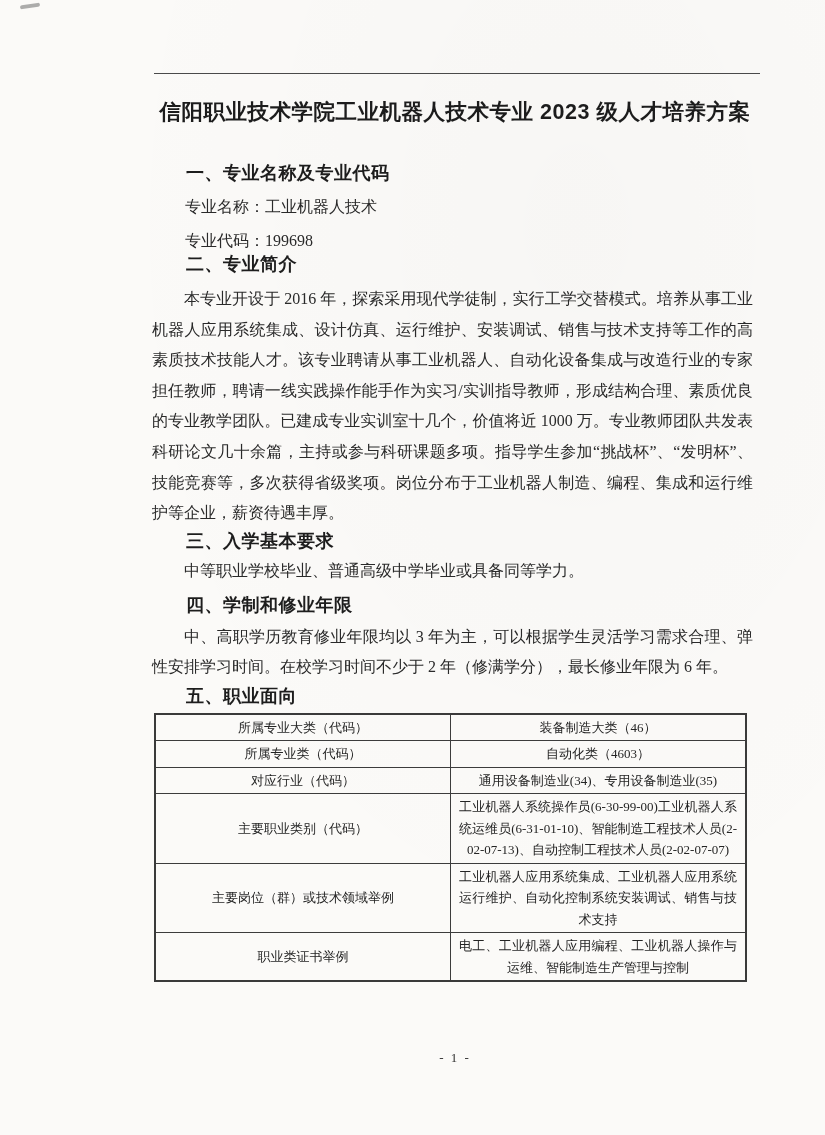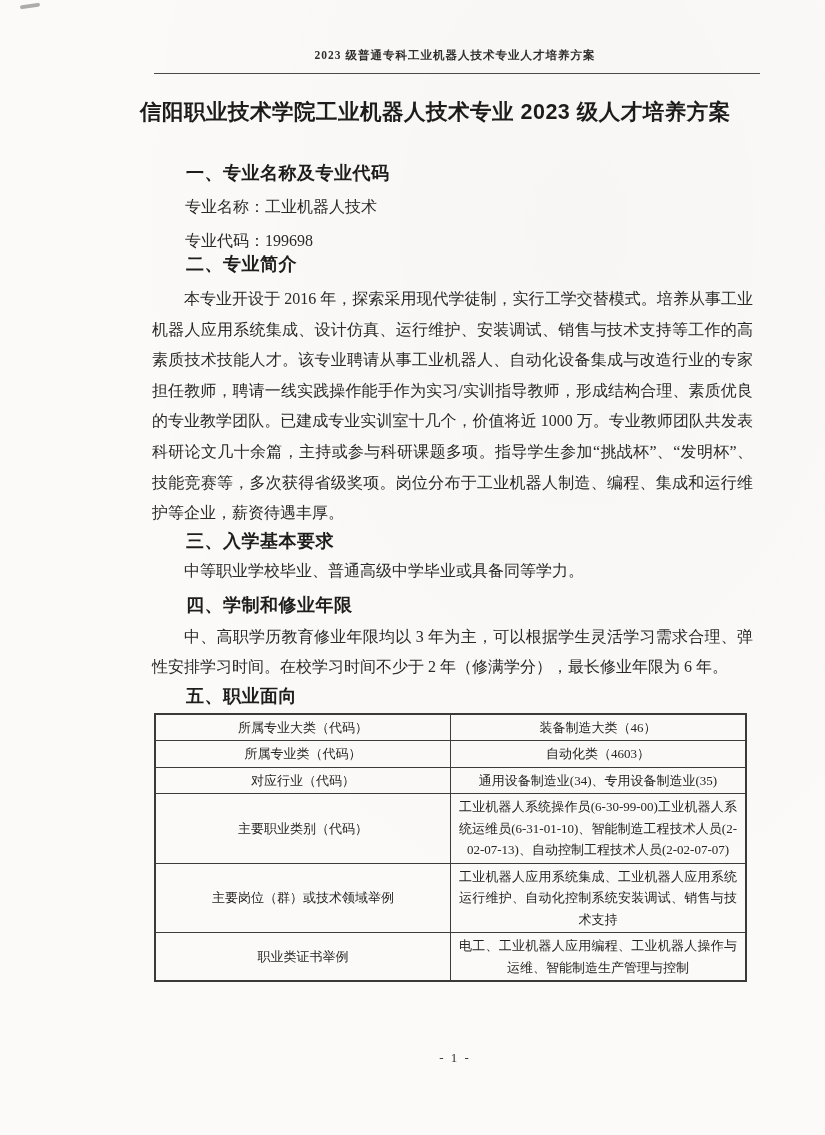--- a/index.html
+++ b/index.html
@@ -30,21 +30,21 @@
     font-size: 11.5px; font-weight: bold;
     letter-spacing: 1px;
     color: #2e2e2e;
   }
   .header-rule {
     position: absolute; top: 73px; left: 154px; width: 606px;
     border-top: 1.6px solid #4a4a4a;
   }
   .doc-title {
     position: absolute; top: 97px; left: 140px; width: 630px;
-    text-align: left;
+    text-align: center;
     font-family: "Liberation Sans", sans-serif;
     font-weight: bold;
     font-size: 21.5px;
     letter-spacing: 0.5px;
     color: #1c1c1c;
   }
   .content {
     position: absolute; top: 161px; left: 152px; width: 601px;
   }
   .sec-heading {
@@ -103,21 +103,20 @@
     color: #333;
   }
 </style>
 </head>
 <body>
 
 <div class="page">
 
   <div class="scan-mark"></div>
 
-  <div class="running-header">2023 级普通专科工业机器人技术专业人才培养方案</div>
 
   <div class="header-rule"></div>
 
   <div class="doc-title">信阳职业技术学院工业机器人技术专业 2023 级人才培养方案</div>
 
   <div class="content">
 
     <div class="sec-heading">一、专业名称及专业代码</div>
     <div class="kv-line mt12">专业名称：工业机器人技术</div>
     <div class="kv-line mt11">专业代码：199698</div>

